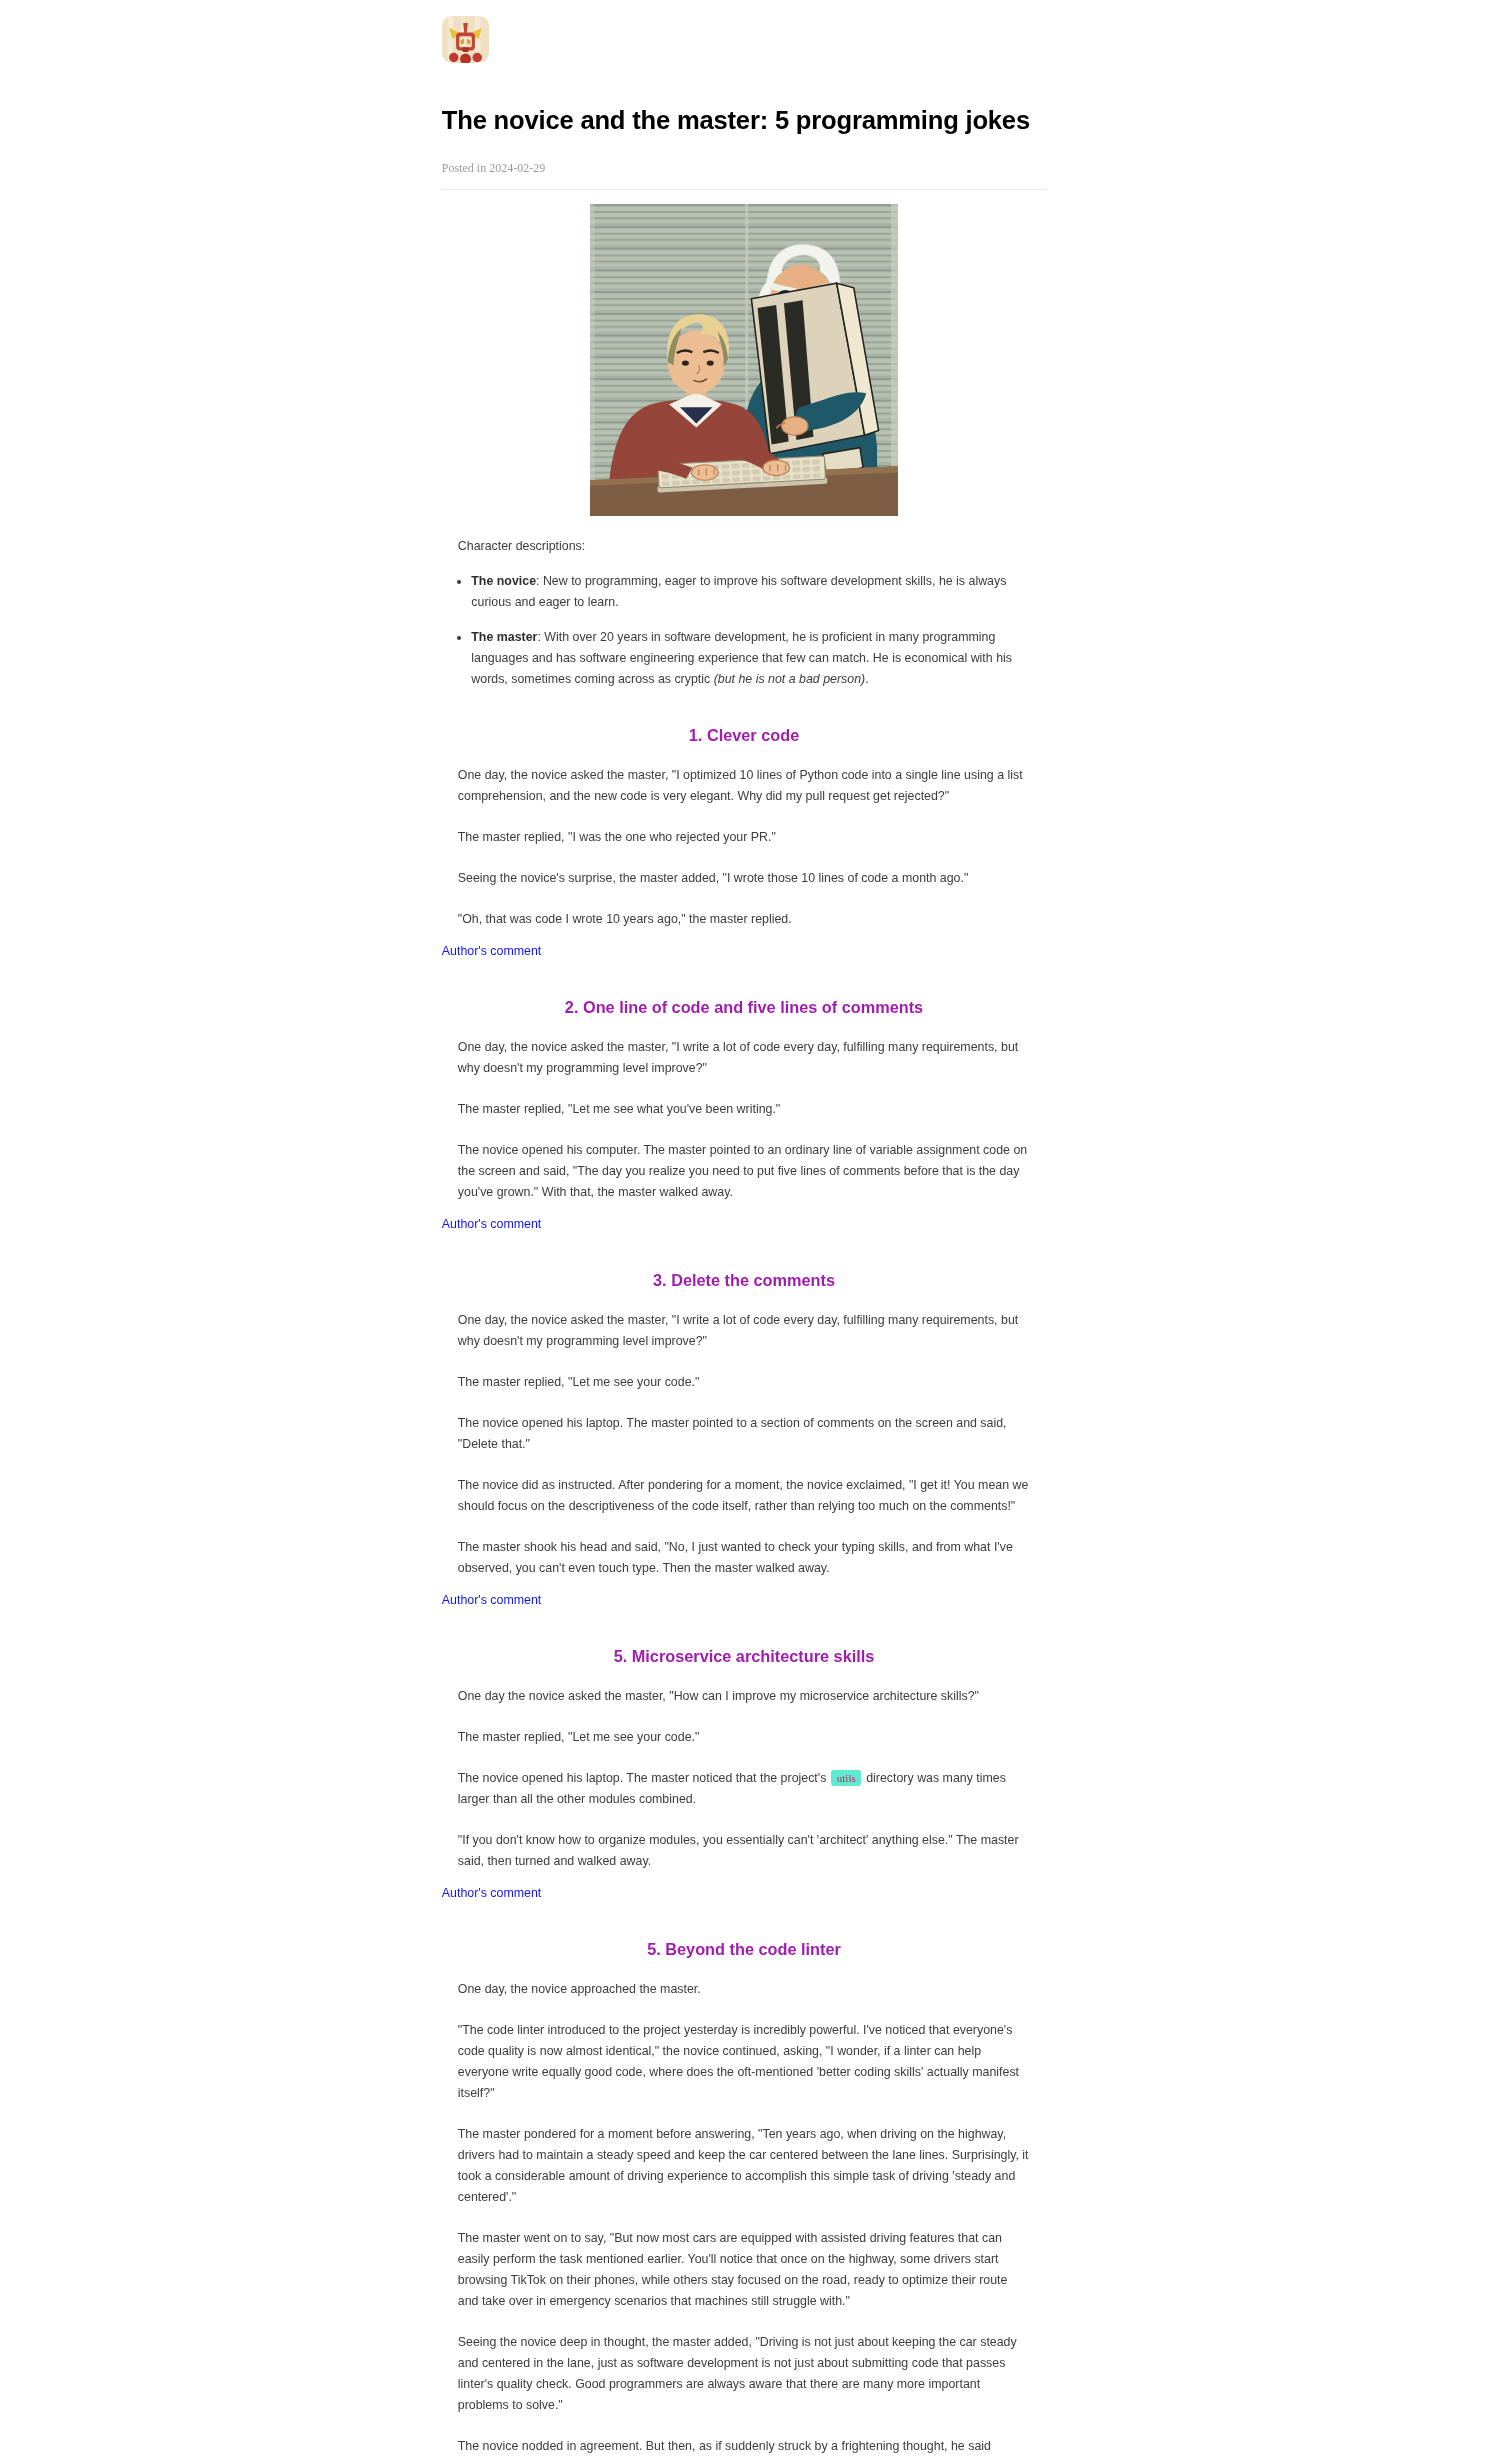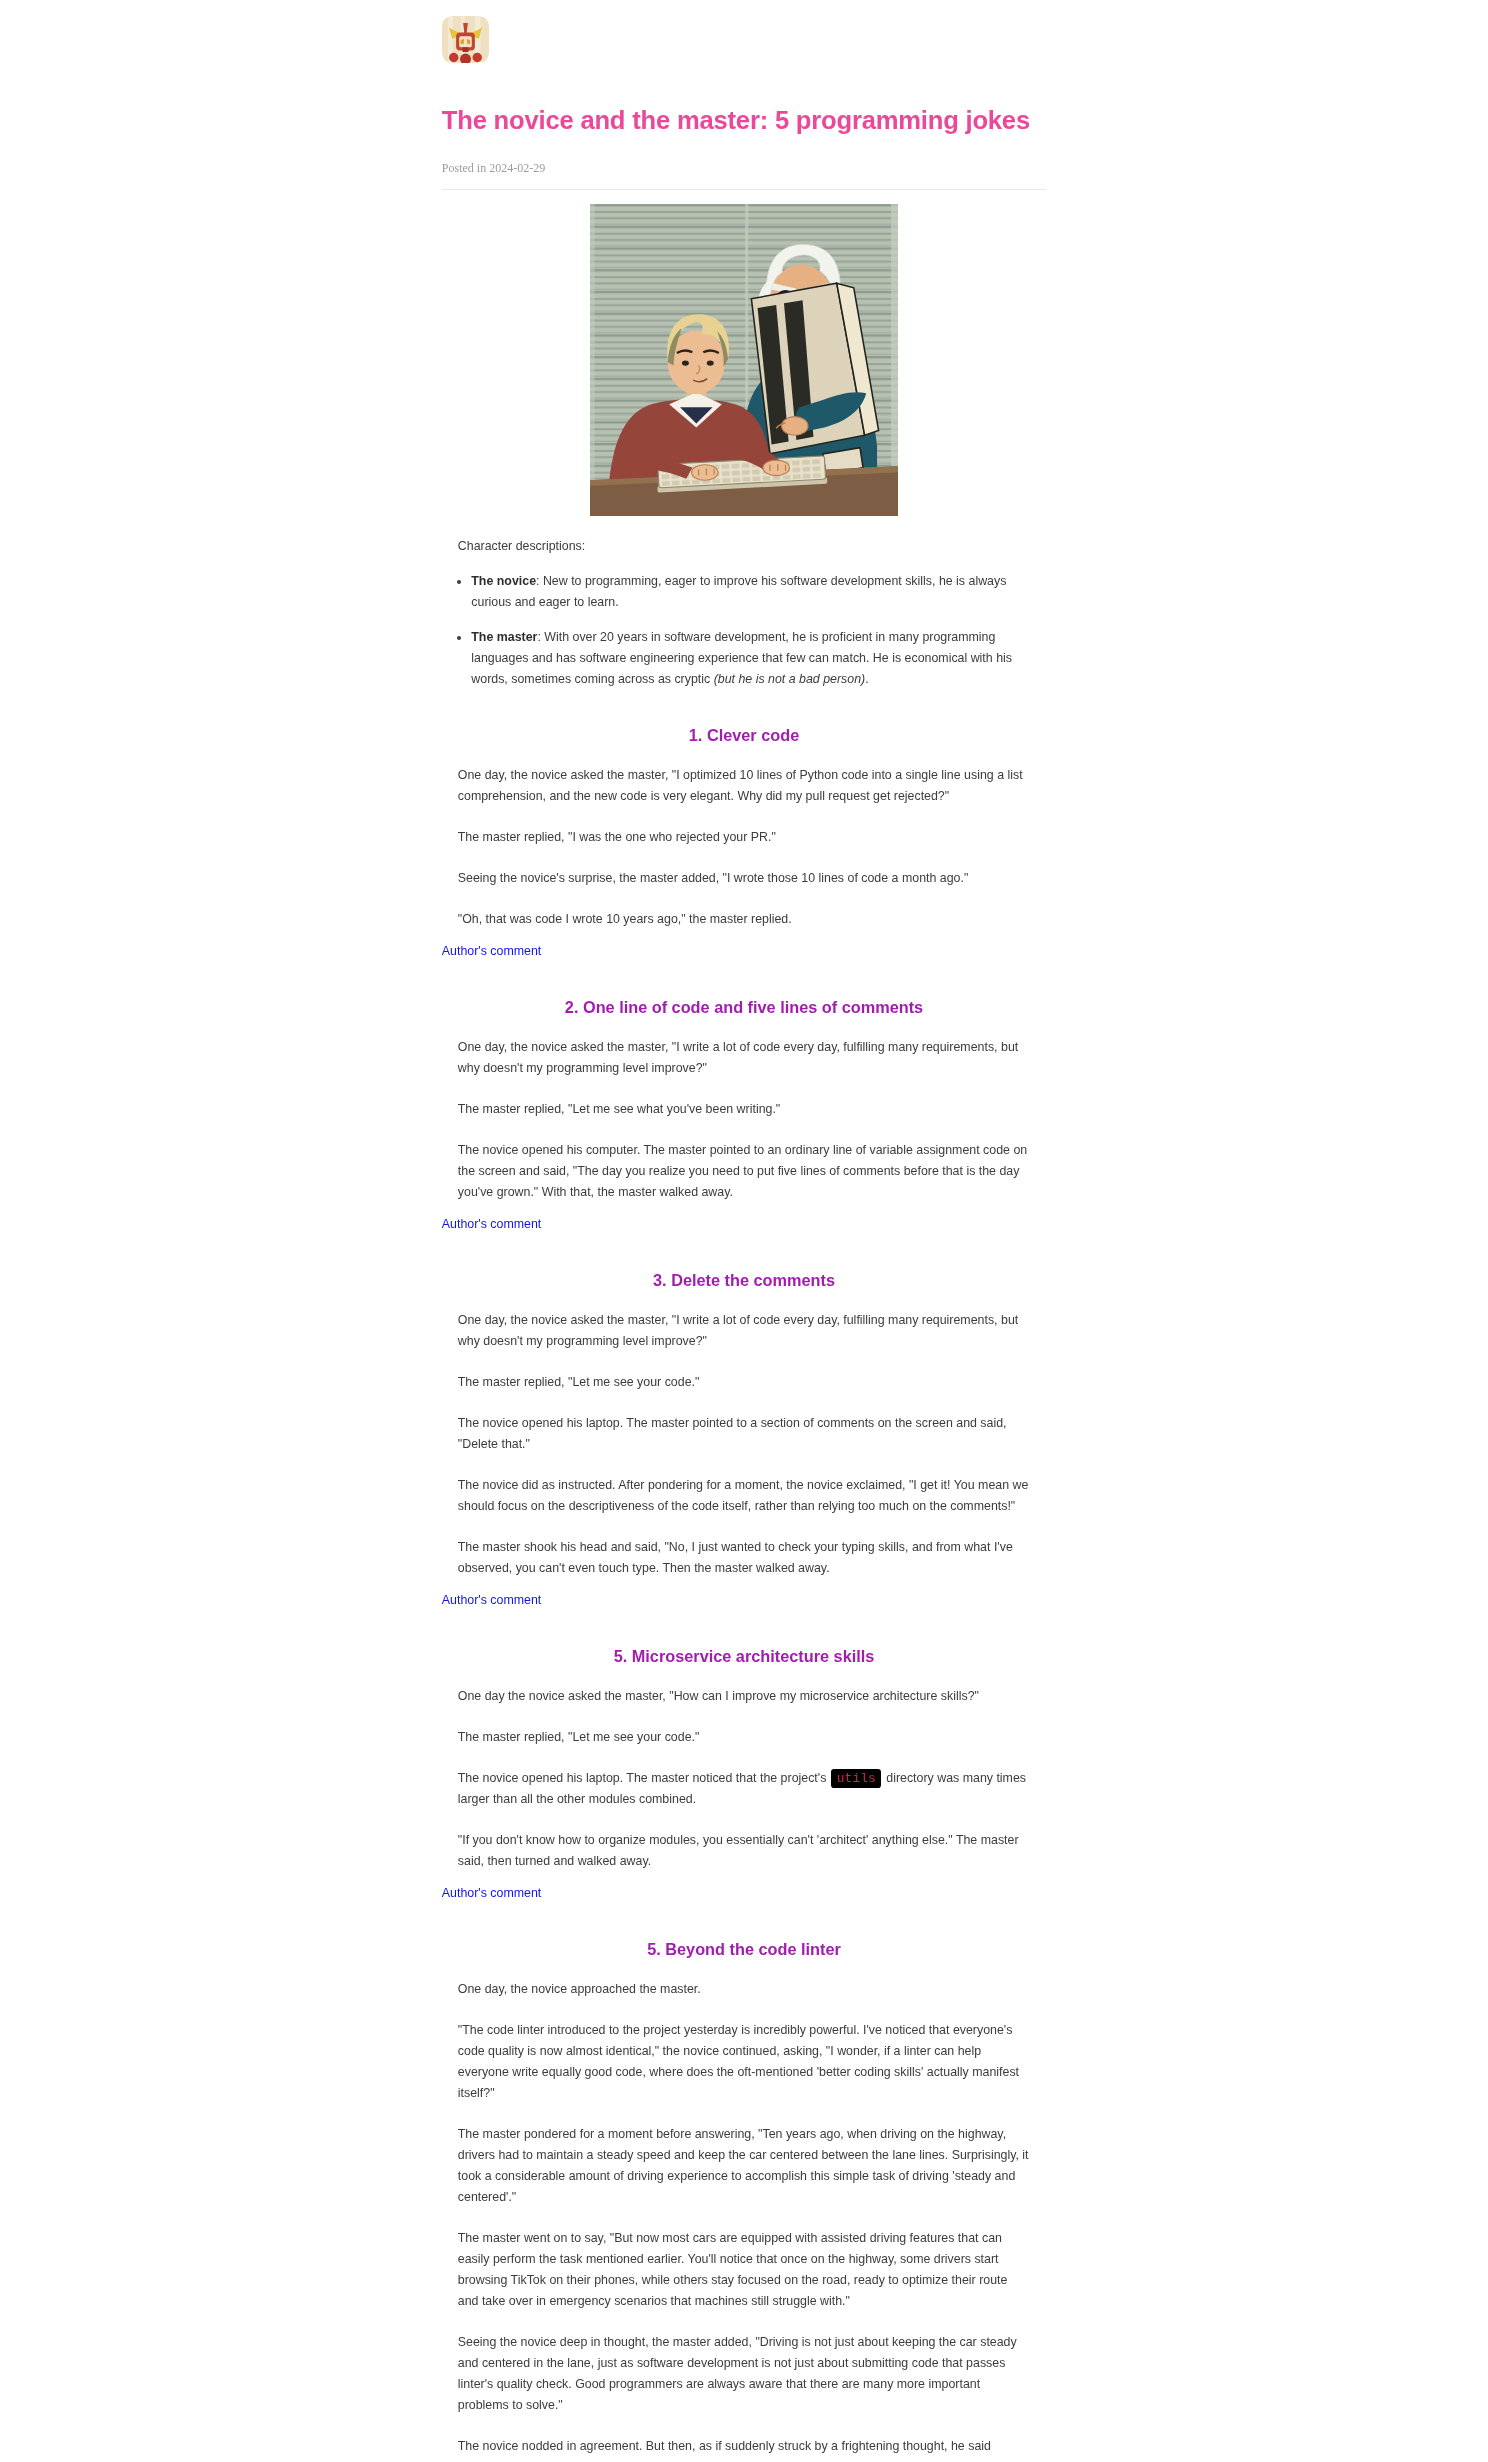--- a/index.html
+++ b/index.html
@@ -15,21 +15,21 @@
   .site-header { padding-top: 15.5px; }
   .logo-link { display: inline-block; line-height: 0; }
   .logo-link svg { border-radius: 9.3px; display: block; }
 
   
   h1.post-title {
     margin: 39px 0 0;
     font-size: 25.6px;
     line-height: 1.25;
     font-weight: 700;
-    color: #ec4899;
+    color: #000000;
     letter-spacing: -0.2px;
   }
   .post-date { margin-top: 25px; font-size: 12px; color: #9b9b9b; font-family: Liberation Serif, serif; }
   hr.head-rule { border: none; border-top: 0.8px solid #e9e9e9; margin: 12.4px 0 0; }
 
   
   figure.hero { margin: 14px auto 0; width: 308px; text-align: center; }
   figure.hero svg { display: block; }
 
   
@@ -46,24 +46,24 @@
   }
   a.author-link {
     display: inline-block;
     margin-top: 11px;
     color: #1114ee;
     text-decoration: none;
     line-height: 21px;
     cursor: pointer;
   }
   code.inline-code {
-    font-family: Liberation Mono, monospace;
-    font-size: 13px;
+    font-family: Liberation Serif, serif;
+    font-size: 11px;
     color: #c7254e;
-    background: #000000;
+    background: #5eead4;
     border-radius: 3.1px;
     padding: 2.3px 5.4px;
     margin: 0 1.6px;
   }
 </style>
 </head>
 <body>
 
 <div class="container">
 

